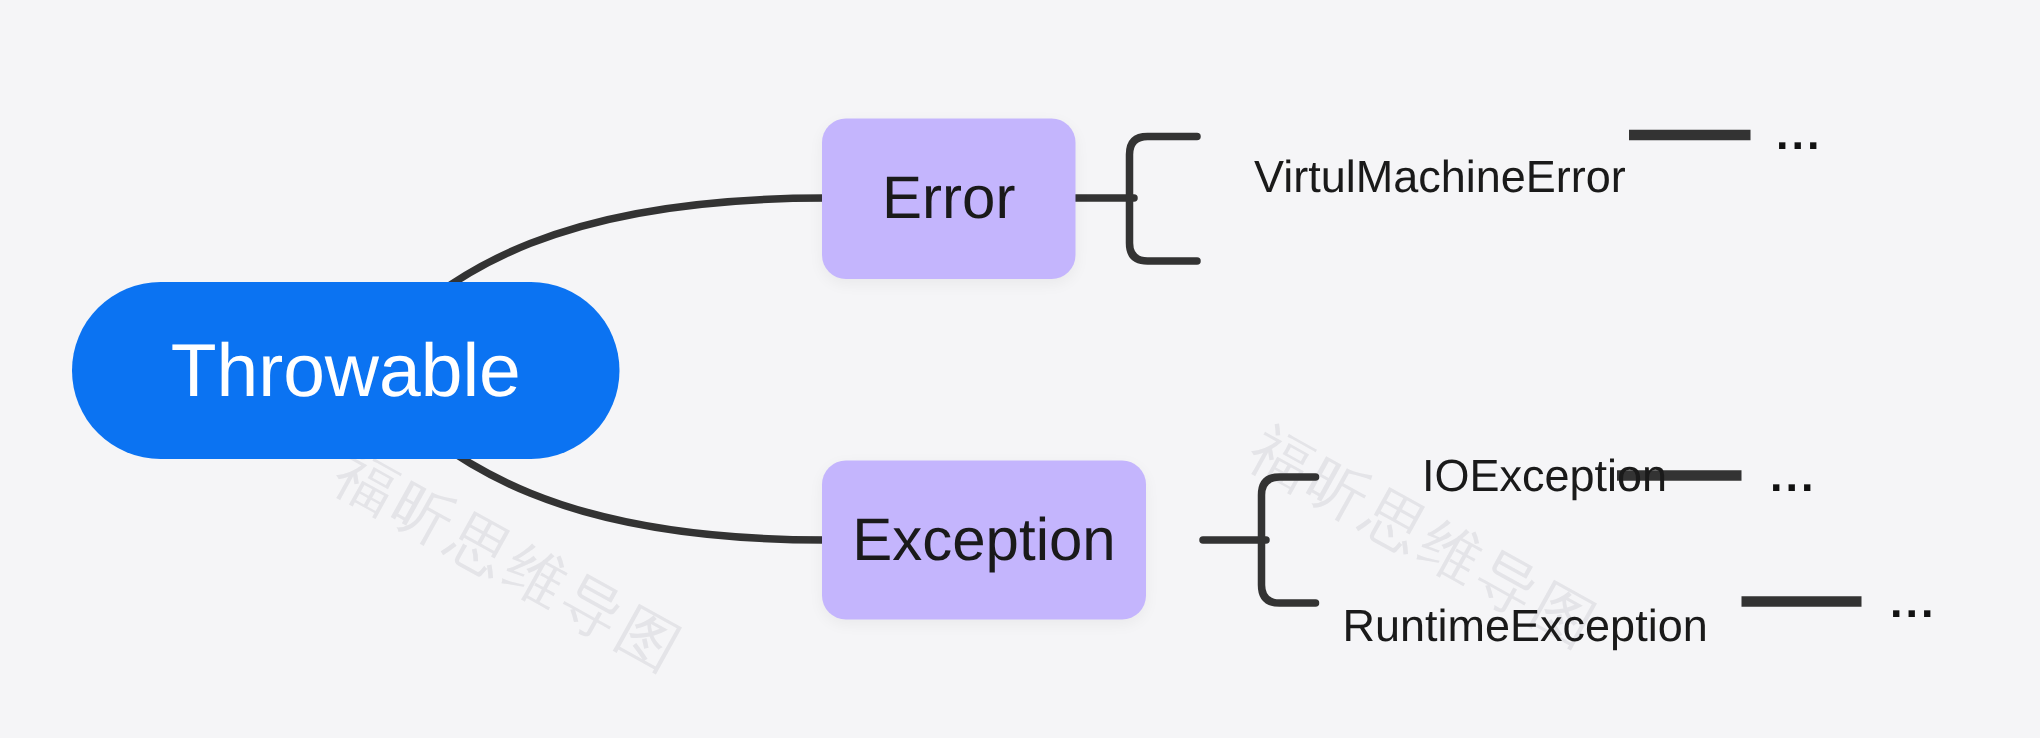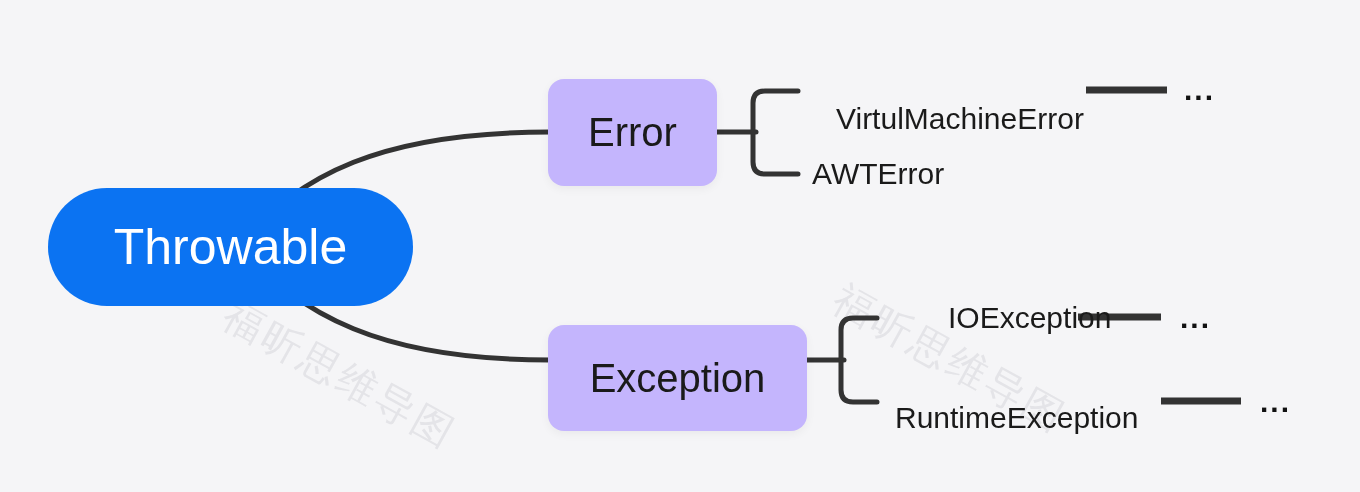--- a/index.html
+++ b/index.html
@@ -54,21 +54,21 @@
     text-align: right;
   }
   .branch-node {
     background: #c4b5fd;
     border-radius: 16px;
     color: #1a1a1a;
     font-size: 40px;
     box-shadow: 0 3px 10px rgba(0,0,0,0.05);
   }
   .branch-error { left: 548px; top: 79px; width: 169px; height: 107px; }
-  .branch-exception { left: 548px; top: 325px; width: 259px; height: 106px; }
+  .branch-exception { left: 548px; top: 307px; width: 216px; height: 106px; }
   
   .leaf {
     position: absolute;
     font-size: 30px;
     line-height: 36px;
     color: #1a1a1a;
     white-space: nowrap;
     z-index: 3;
   }
   .leaf-vme { left: 836px; top: 72px; margin-top: 29px; }
@@ -120,21 +120,20 @@
   <div class="node branch-node branch-error">
     <span>Error</span>
   </div>
   <div class="node branch-node branch-exception">
     <span>Exception</span>
   </div>
 
   <div class="leaf leaf-vme">VirtulMachineError</div>
   <div class="ellipsis ell-1">...</div>
 
-  <div class="leaf leaf-awt">AWTError</div>
 
   <div class="leaf leaf-ioe">IOException</div>
   <div class="ellipsis ell-2">...</div>
 
   <div class="leaf leaf-rte">RuntimeException</div>
   <div class="ellipsis ell-3">...</div>
 
 </div>
 
 </body></html>

